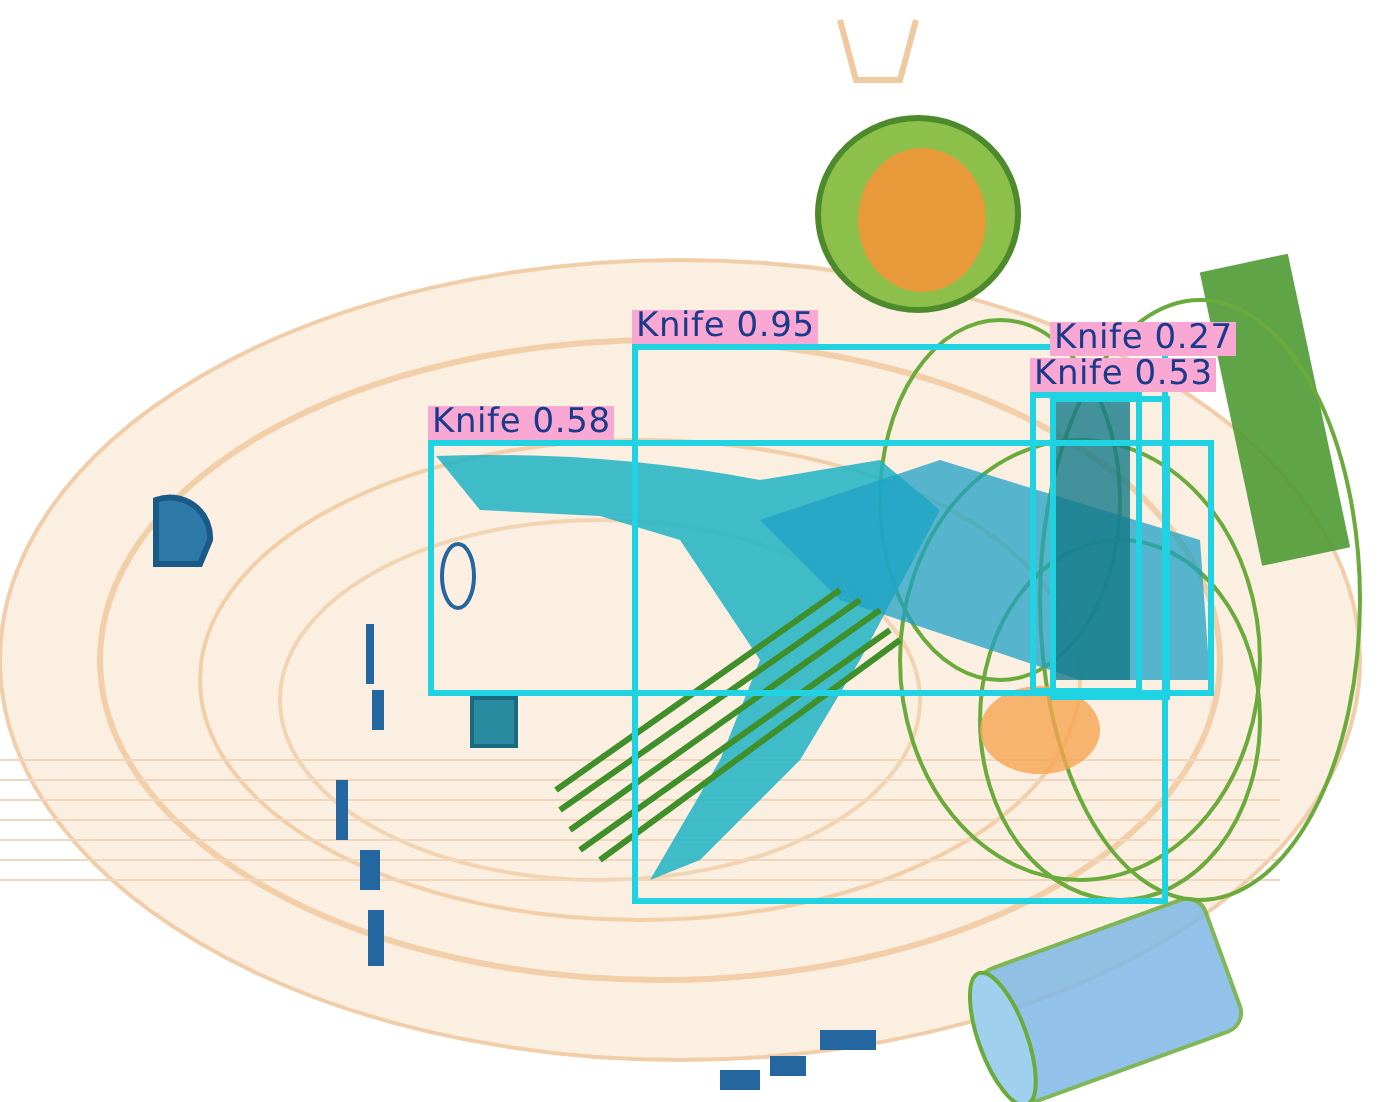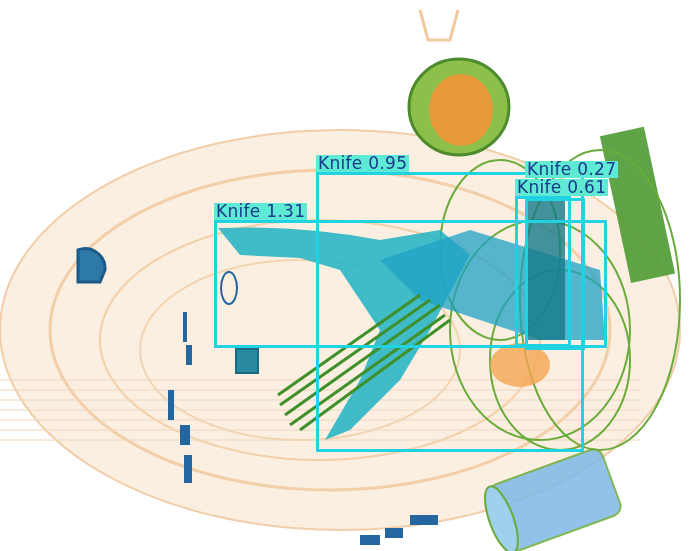--- a/index.html
+++ b/index.html
@@ -1,19 +1,19 @@
 <!DOCTYPE html>
 <html><head>
 <meta charset="utf-8">
 <style>
   html, body { margin: 0; padding: 0; }
   body { width: 700px; height: 551px; position: relative; overflow: hidden; background: #ffffff; font-family: "DejaVu Sans", sans-serif; }
   .scene { position: absolute; left: 0; top: 0; width: 700px; height: 551px; }
   .box { position: absolute; border: 3px solid #1fd3e3; box-sizing: border-box; }
-  .label { position: absolute; background: #5eead4; color: #1a3a8a; font-size: 17px; line-height: 17px; padding: 0 2px; white-space: nowrap; letter-spacing: 0.3px; }
+  .label { position: absolute; background: #f9a8d4; color: #1a3a8a; font-size: 17px; line-height: 17px; padding: 0 2px; white-space: nowrap; letter-spacing: 0.3px; }
 </style>
 </head>
 <body>
 
 <div class="scene">
   <svg width="700" height="551" style="position:absolute;left:0;top:0">
 
     <ellipse cx="340" cy="330" rx="340" ry="200" fill="#fbeede" stroke="#f0c9a0" stroke-width="2" opacity="0.9"></ellipse>
     <ellipse cx="330" cy="330" rx="280" ry="160" fill="none" stroke="#f2cfa8" stroke-width="3"></ellipse>
     <ellipse cx="320" cy="340" rx="220" ry="120" fill="none" stroke="#f2cfa8" stroke-width="2"></ellipse>
@@ -79,20 +79,20 @@
         <rect x="410" y="515" width="28" height="10"></rect>
     </g>
 
     <ellipse cx="229" cy="288" rx="8" ry="16" fill="none" stroke="#2466a0" stroke-width="2"></ellipse>
   </svg>
 
   <div class="box" style="left:316px;top:172px;width:268px;height:280px"></div>
   <div class="label" style="left:316px;top:155px">Knife 0.95</div>
 
   <div class="box" style="left:214px;top:220px;width:393px;height:128px"></div>
-  <div class="label" style="left:214px;top:203px">Knife 1.31</div>
+  <div class="label" style="left:214px;top:203px">Knife 0.58</div>
 
   <div class="box" style="left:525px;top:198px;width:60px;height:152px"></div>
   <div class="label" style="left:525px;top:161px">Knife 0.27</div>
 
   <div class="box" style="left:515px;top:196px;width:56px;height:151px"></div>
-  <div class="label" style="left:515px;top:179px">Knife 0.61</div>
+  <div class="label" style="left:515px;top:179px">Knife 0.53</div>
 </div>
 
 </body></html>

